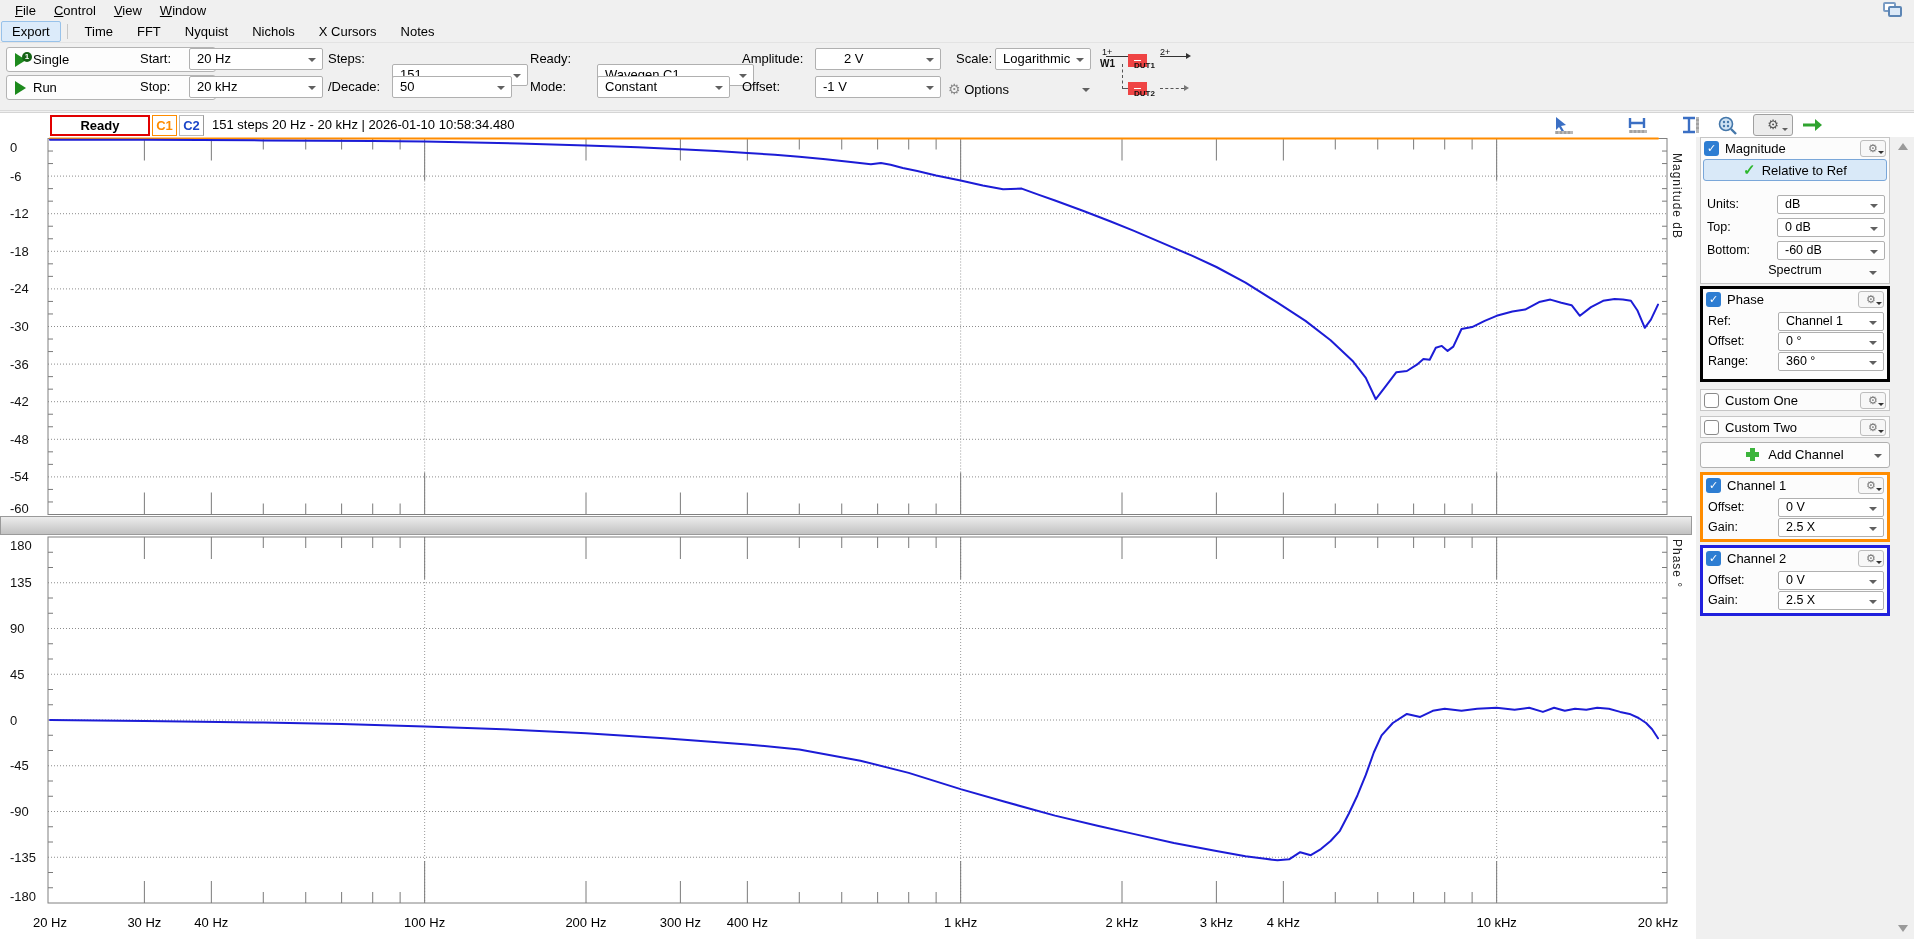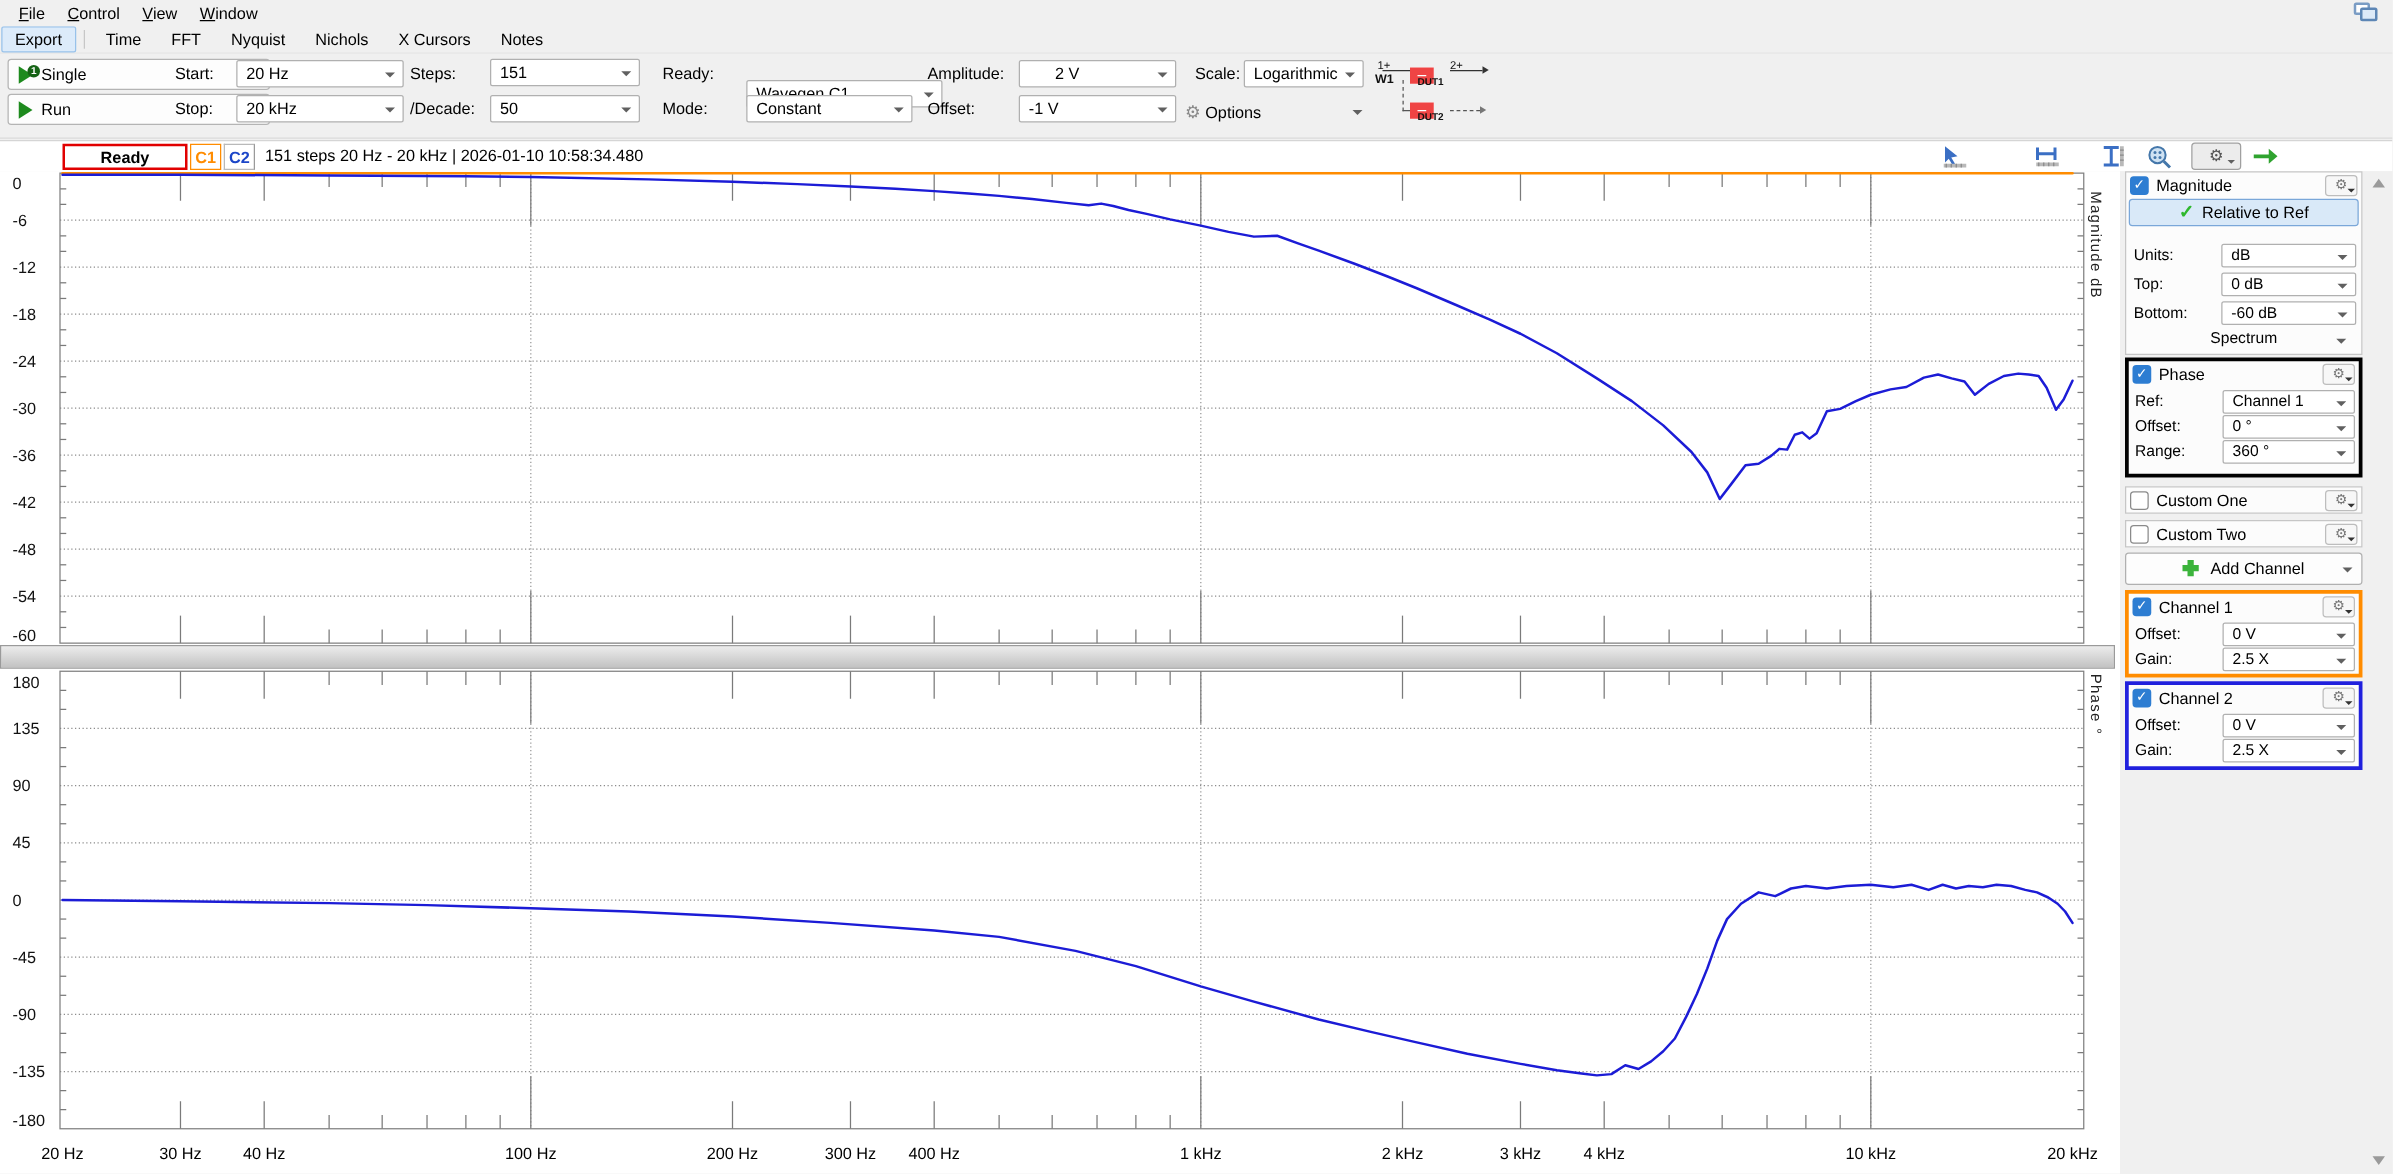--- a/index.html
+++ b/index.html
@@ -154,21 +154,21 @@
       <span>Single</span>
     </div>
     <div class="cbtn" style="top:32px;text-align:center;">
       <span class="play"></span>
       <span>Run</span>
     </div>
 
     <div class="clabel" style="left:140px;top:5px;">Start:</div>
     <div class="combo" style="left:189px;top:5px;width:134px;"><span>20 Hz</span><span class="caret"></span></div>
     <div class="clabel" style="left:328px;top:5px;">Steps:</div>
-    <div class="combo" style="left:392px;top:4px;width:120px;"><span>151</span><span class="caret"></span></div>
+    <div class="combo" style="left:392px;top:21px;width:136px;"><span>151</span><span class="caret"></span></div>
     <div class="clabel" style="left:530px;top:5px;">Ready:</div>
     <div class="combo" style="left:597px;top:21px;width:157px;"><span>Wavegen C1</span><span class="caret"></span></div>
     <div class="clabel" style="left:742px;top:5px;">Amplitude:</div>
     <div class="combo" style="left:815px;top:5px;width:126px;padding-left:28px;"><span>2 V</span><span class="caret"></span></div>
     <div class="clabel" style="left:956px;top:5px;">Scale:</div>
     <div class="combo" style="left:995px;top:5px;width:96px;"><span>Logarithmic</span><span class="caret"></span></div>
 
     <div class="clabel" style="left:140px;top:33px;">Stop:</div>
     <div class="combo" style="left:189px;top:33px;width:134px;"><span>20 kHz</span><span class="caret"></span></div>
     <div class="clabel" style="left:328px;top:33px;">/Decade:</div>

